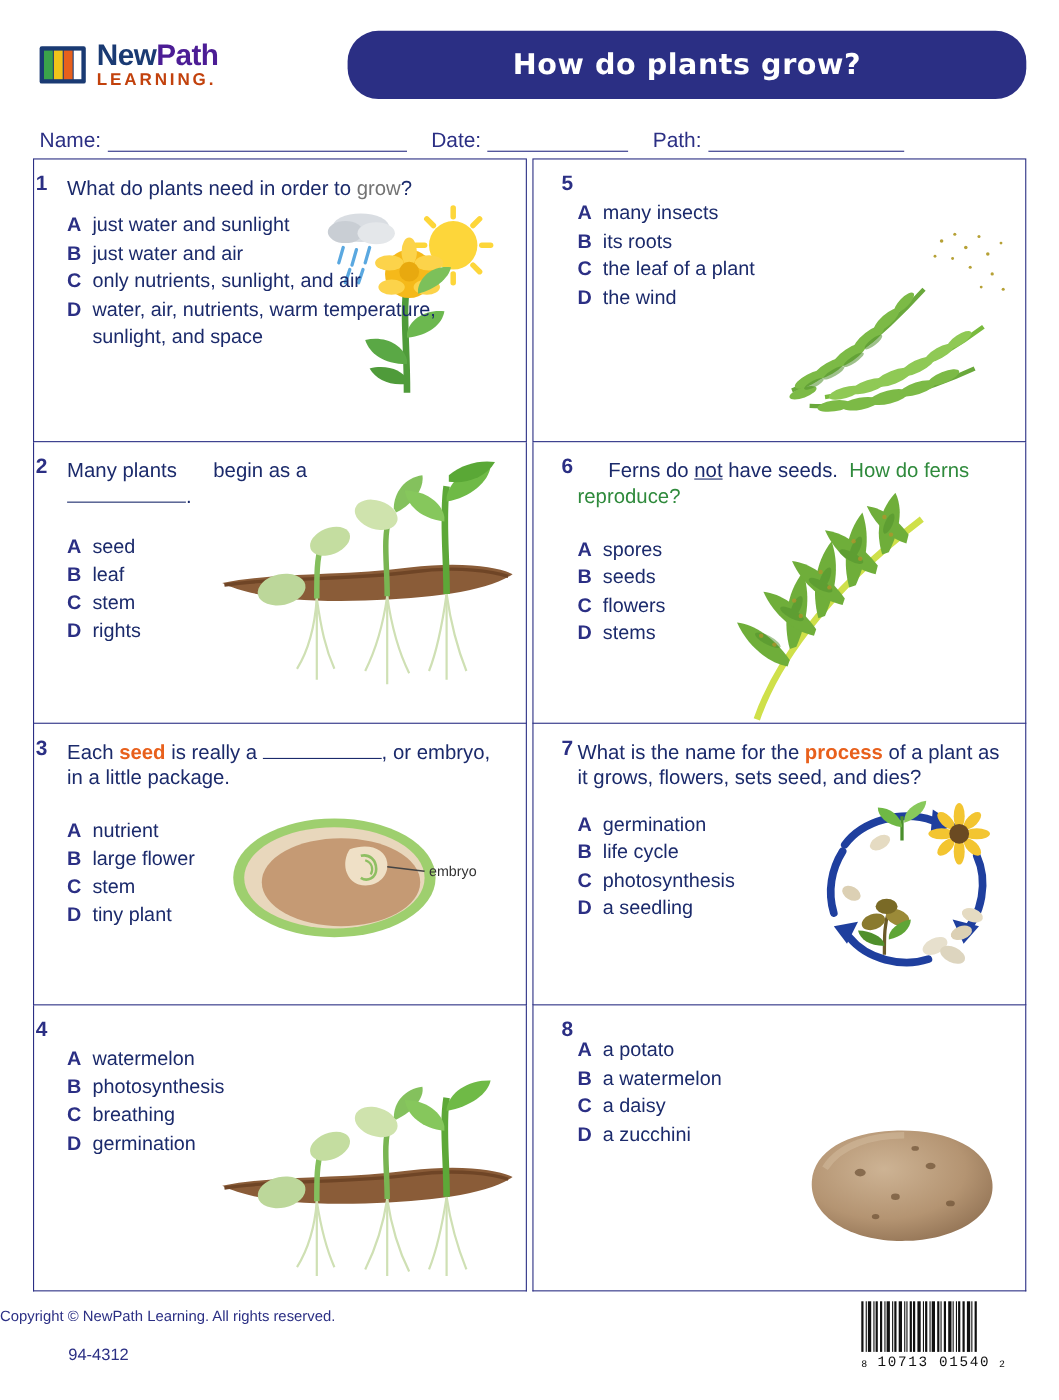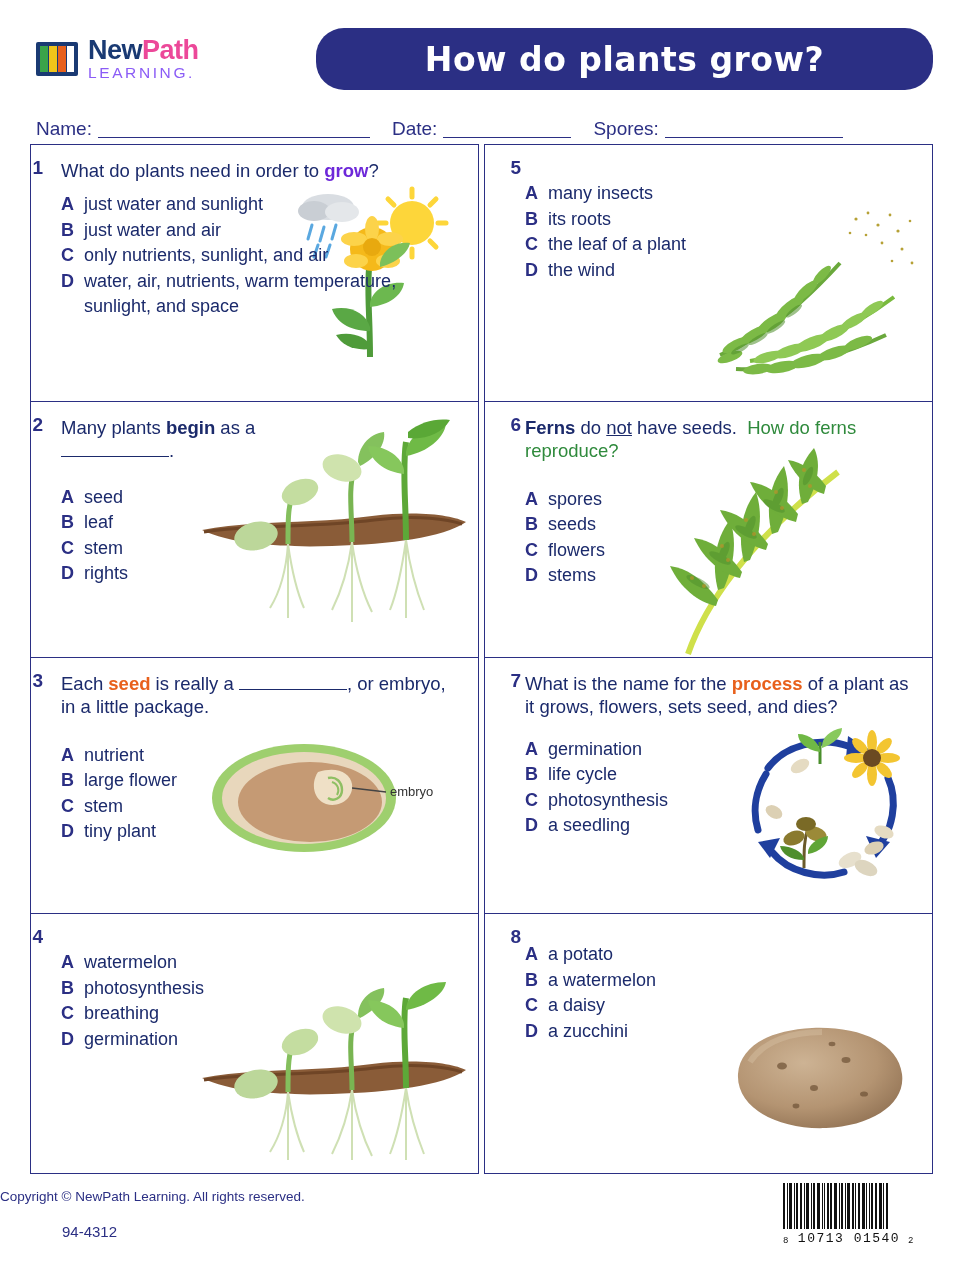--- a/index.html
+++ b/index.html
@@ -19,36 +19,36 @@
   .header {
     display: flex;
     align-items: center;
     padding: 22px 30px 0 34px;
     height: 96px;
   }
   .logo { display:flex; align-items:center; gap:8px; width:248px; flex:0 0 248px;}
   .logo-book { width: 46px; height: 46px; position: relative; flex:0 0 46px;}
   .logo-text { line-height: 1; }
   .logo-top { font-size: 27px; font-weight: bold; letter-spacing: -0.5px; color:#1a3a73; }
-  .logo-top .orange { color:#ec4899; }
-  .logo-bottom { font-size: 15.5px; font-weight: normal; letter-spacing: 2.6px; color:#8b5cf6; margin-top:1px;}
+  .logo-top .orange { color:#4c1d95; }
+  .logo-bottom { font-size: 15.5px; font-weight: bold; letter-spacing: 2.6px; color:#c2410c; margin-top:1px;}
   .title-bar {
     flex: 1;
     margin-left: 34px;
     background: #2b2f84;
     border-radius: 28px;
     height: 62px;
     display: flex;
     align-items: center;
     justify-content: center;
   }
   .title-bar h1 {
     margin: 12px;
     color: #ffffff;
-    font-size: 33px;
+    font-size: 26px;
     font-weight: bold;
     letter-spacing: 0.5px;
     font-family: "DejaVu Sans", sans-serif;
   }
 
   
   .info-row {
     display: flex;
     align-items: flex-end;
     padding: 8px 36px 0 36px;
@@ -96,24 +96,24 @@
   .col.left .qbox { padding-left: 30px; }
   .col.left .qnum { left: -22px; }
   .stem {
     font-size: 18.5px;
     line-height: 1.26;
     color: #1b2a6b;
     margin: 0 0 10px 0;
     position: relative;
     z-index: 3;
   }
-  .stem .green { color: #6d28d9; font-weight: bold; }
+  .stem .green { color: #737373; font-weight: normal; }
   .stem .greenplain { color: #2f8a3c; }
   .stem .orange { color: #e8601c; font-weight: bold; }
-  .stem b { font-weight: bold; }
+  .stem b { font-weight: normal; margin-left: 28px; }
   .stem u { text-decoration: underline; }
   .blank { display:inline-block; border-bottom:1.5px solid #1b2a6b; width:108px; height:14px;}
   ol.choices { list-style: none; margin: 0; padding: 0; position: relative; z-index: 3;}
   ol.choices li {
     font-size: 18px;
     line-height: 1.42;
     color: #1b2a6b;
     display: flex;
     gap: 9px;
     align-items: flex-start;
@@ -188,21 +188,21 @@
     </div>
   </div>
 
   <div class="info-row">
     <span class="info-label">Name:</span>
     <span class="info-line line-name"></span>
     <span class="gap"></span>
     <span class="info-label">Date:</span>
     <span class="info-line line-date"></span>
     <span class="gap"></span>
-    <span class="info-label">Spores:</span>
+    <span class="info-label">Path:</span>
     <span class="info-line line-class"></span>
   </div>
 
   <div class="grid">
 
     <div class="col left">
 
       <div class="qbox" style="height:258px;">
         <div class="qnum">1</div>
         <div class="stem">What do plants need in order to <span class="green">grow</span>?</div>

